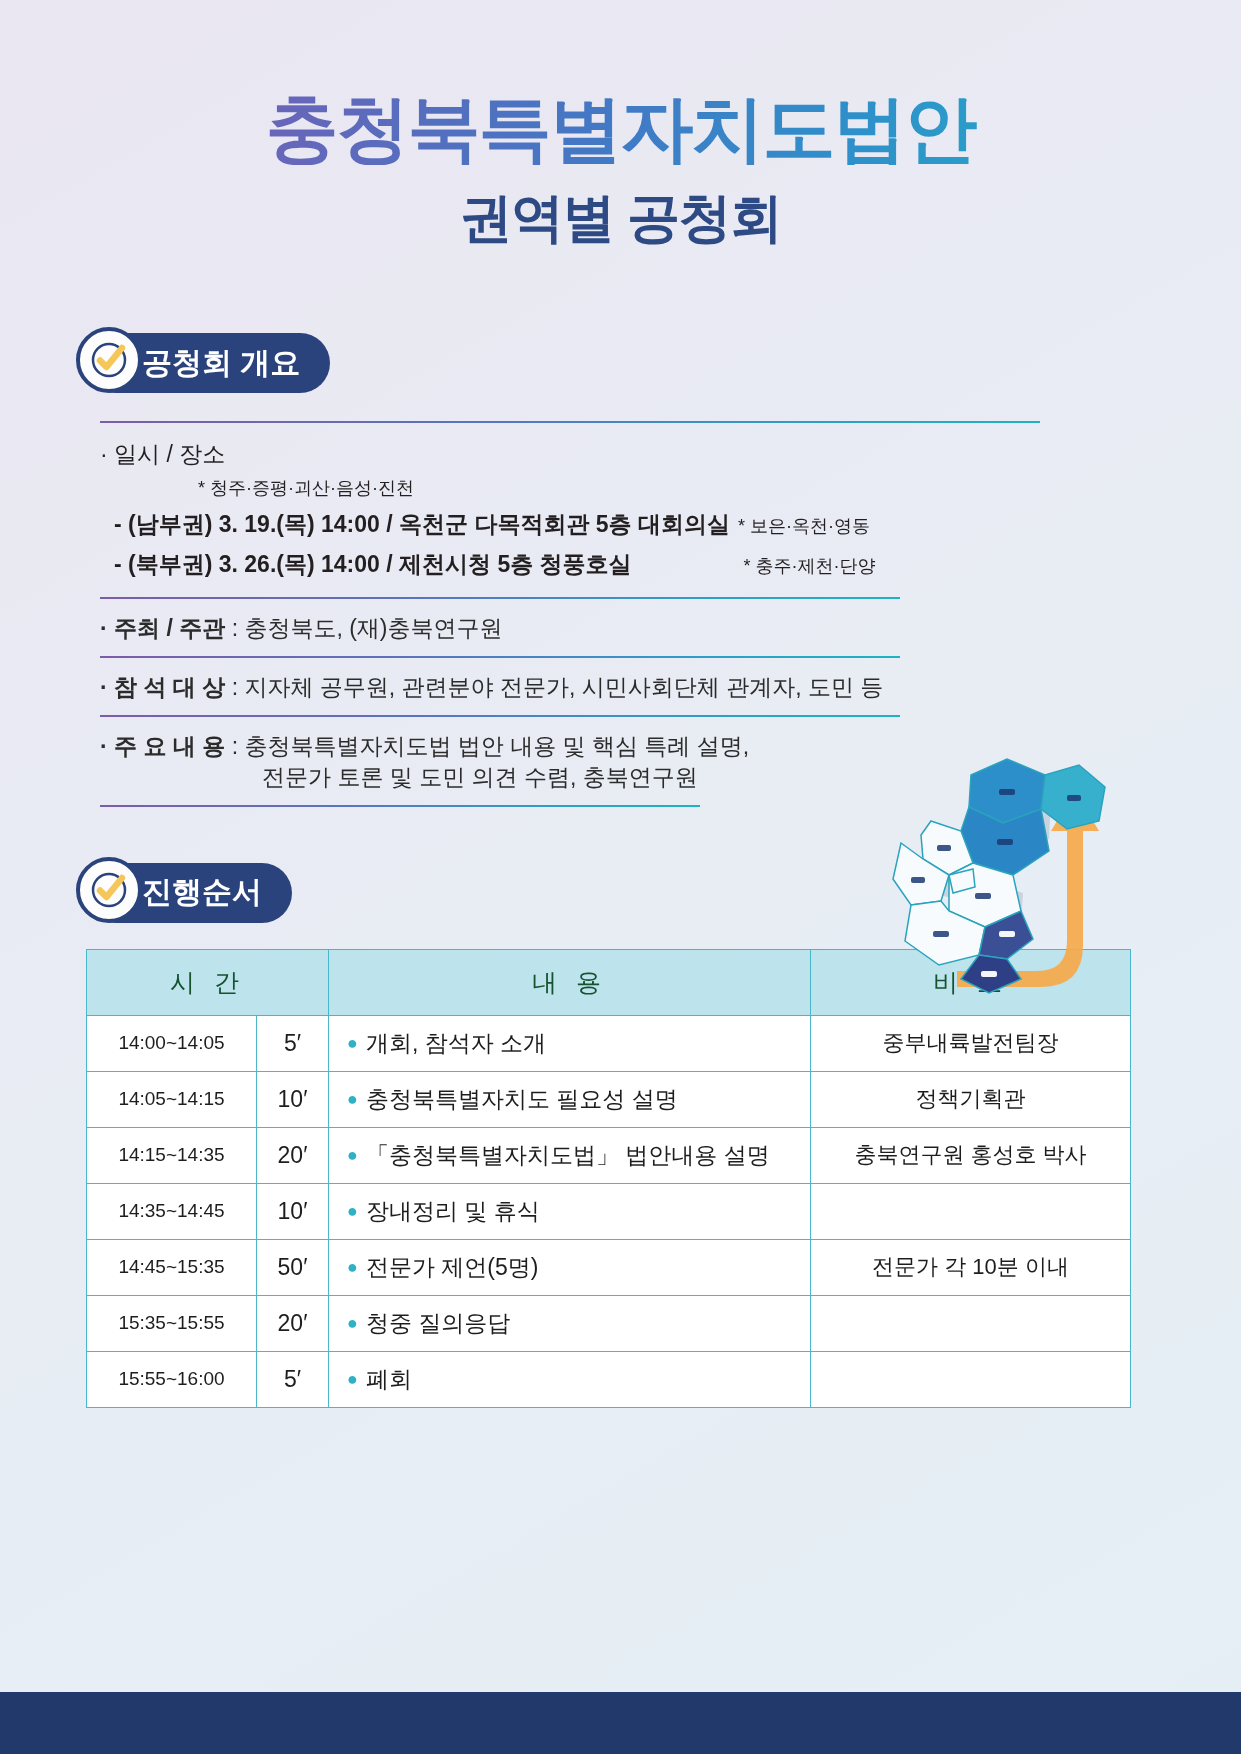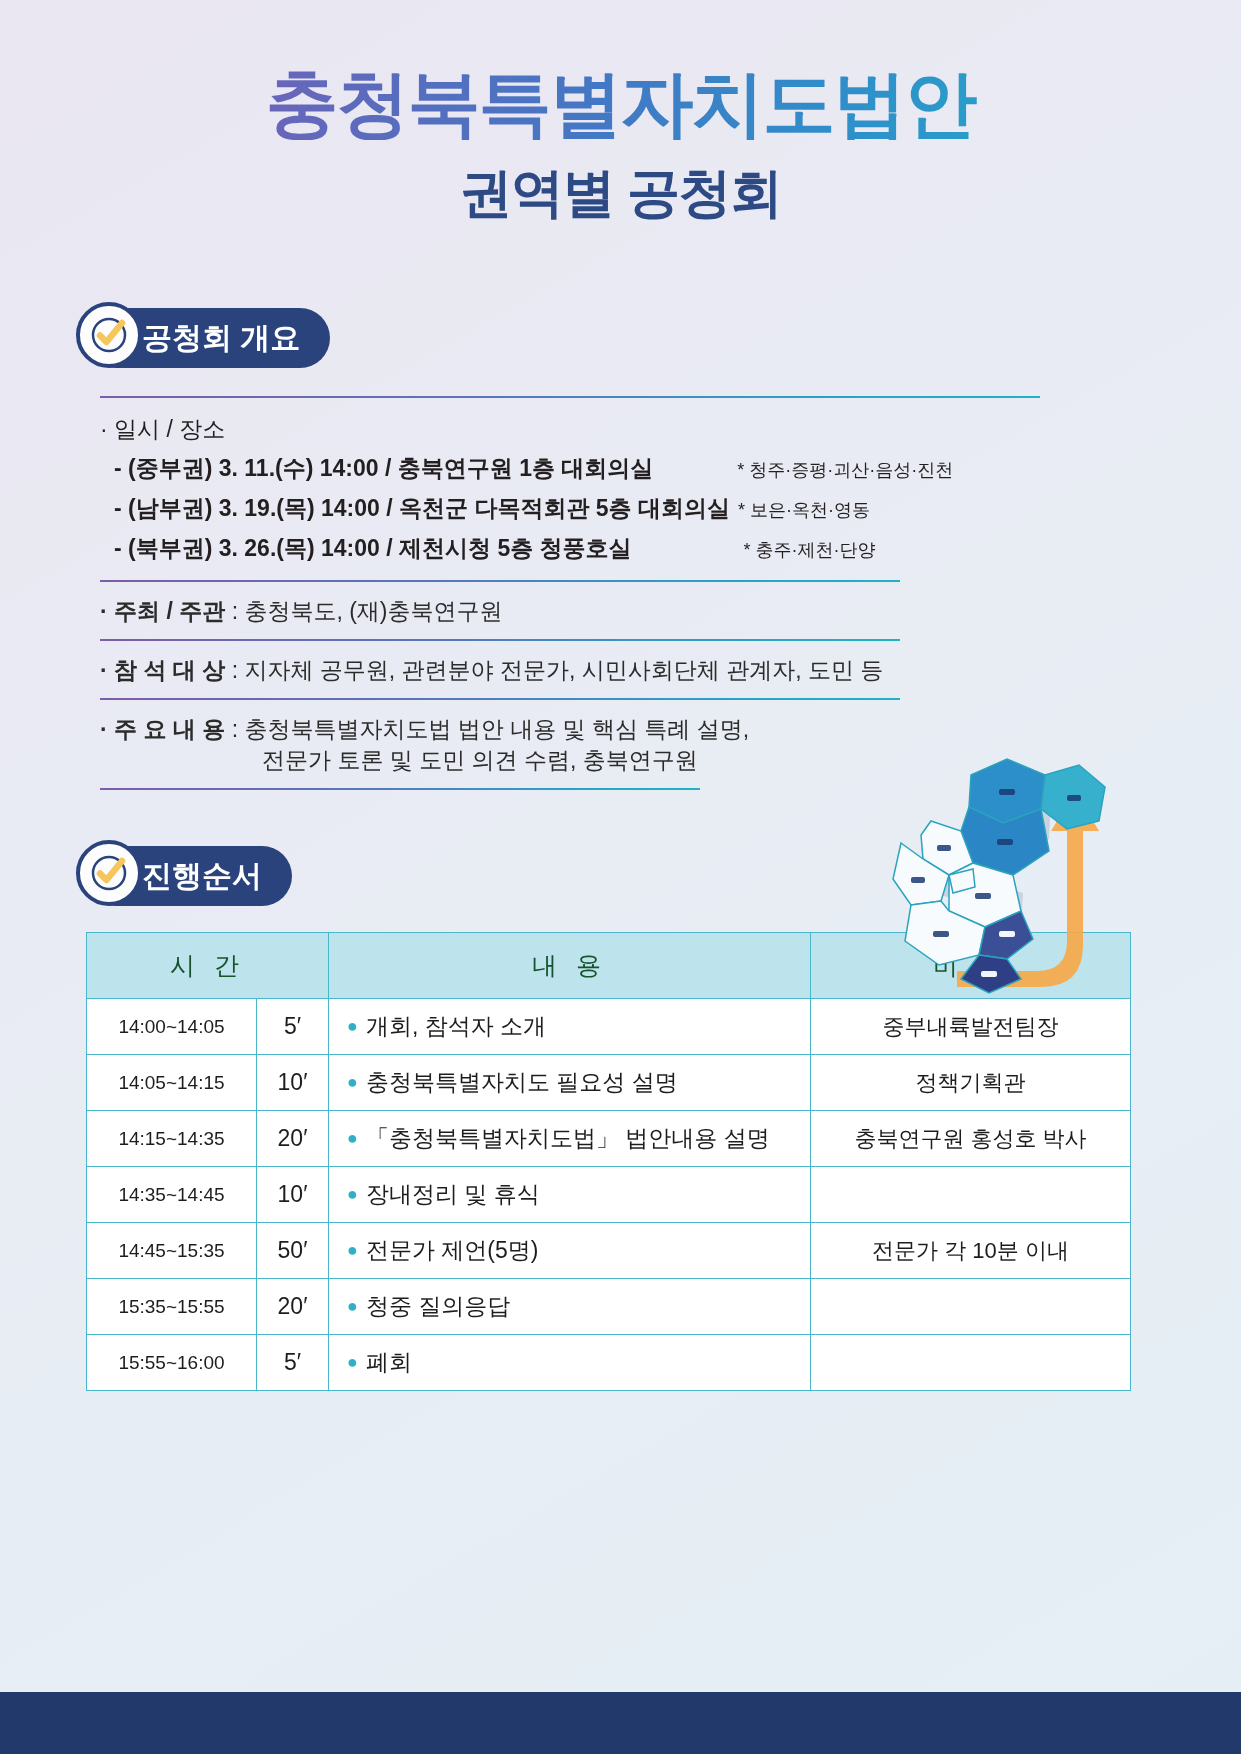--- a/index.html
+++ b/index.html
@@ -13,21 +13,21 @@
     font-family: "Liberation Sans", "DejaVu Sans", sans-serif;
     background: linear-gradient(150deg, #eae6f2 0%, #e9eaf3 28%, #e8edf4 55%, #e6eef4 80%, #e4eff4 100%);
     position: relative;
     overflow: hidden;
     color: #2b2b2b;
   }
 
   
   .title-wrap {
     text-align: center;
-    padding-top: 67px;
+    padding-top: 92px;
   }
   .main-title {
     font-size: 73px;
     font-weight: bold;
     letter-spacing: -2px;
     line-height: 1.0;
     background: linear-gradient(100deg, #8458ad 0%, #7a5fb5 12%, #5b6bbd 30%, #4378c4 48%, #2f8fca 68%, #26a6c9 86%, #22b2c6 100%);
     -webkit-background-clip: text;
     background-clip: text;
     color: transparent;
@@ -201,21 +201,20 @@
 </div>
 
 <div class="overview">
 
   <hr class="rule full">
 
   <div class="block">
     <div class="line">· 일시 / 장소</div>
 
     <div class="sched-row">
-      <span class="sched-main">- (중부권) 3. 11.(수) 14:00 / 충북연구원 1층 대회의실</span>
       <span class="sched-note note-1">* 청주·증평·괴산·음성·진천</span>
     </div>
 
     <div class="sched-row">
       <span class="sched-main">- (남부권) 3. 19.(목) 14:00 / 옥천군 다목적회관 5층 대회의실</span>
       <span class="sched-note note-2">* 보은·옥천·영동</span>
     </div>
 
     <div class="sched-row">
       <span class="sched-main">- (북부권) 3. 26.(목) 14:00 / 제천시청 5층 청풍호실</span>

